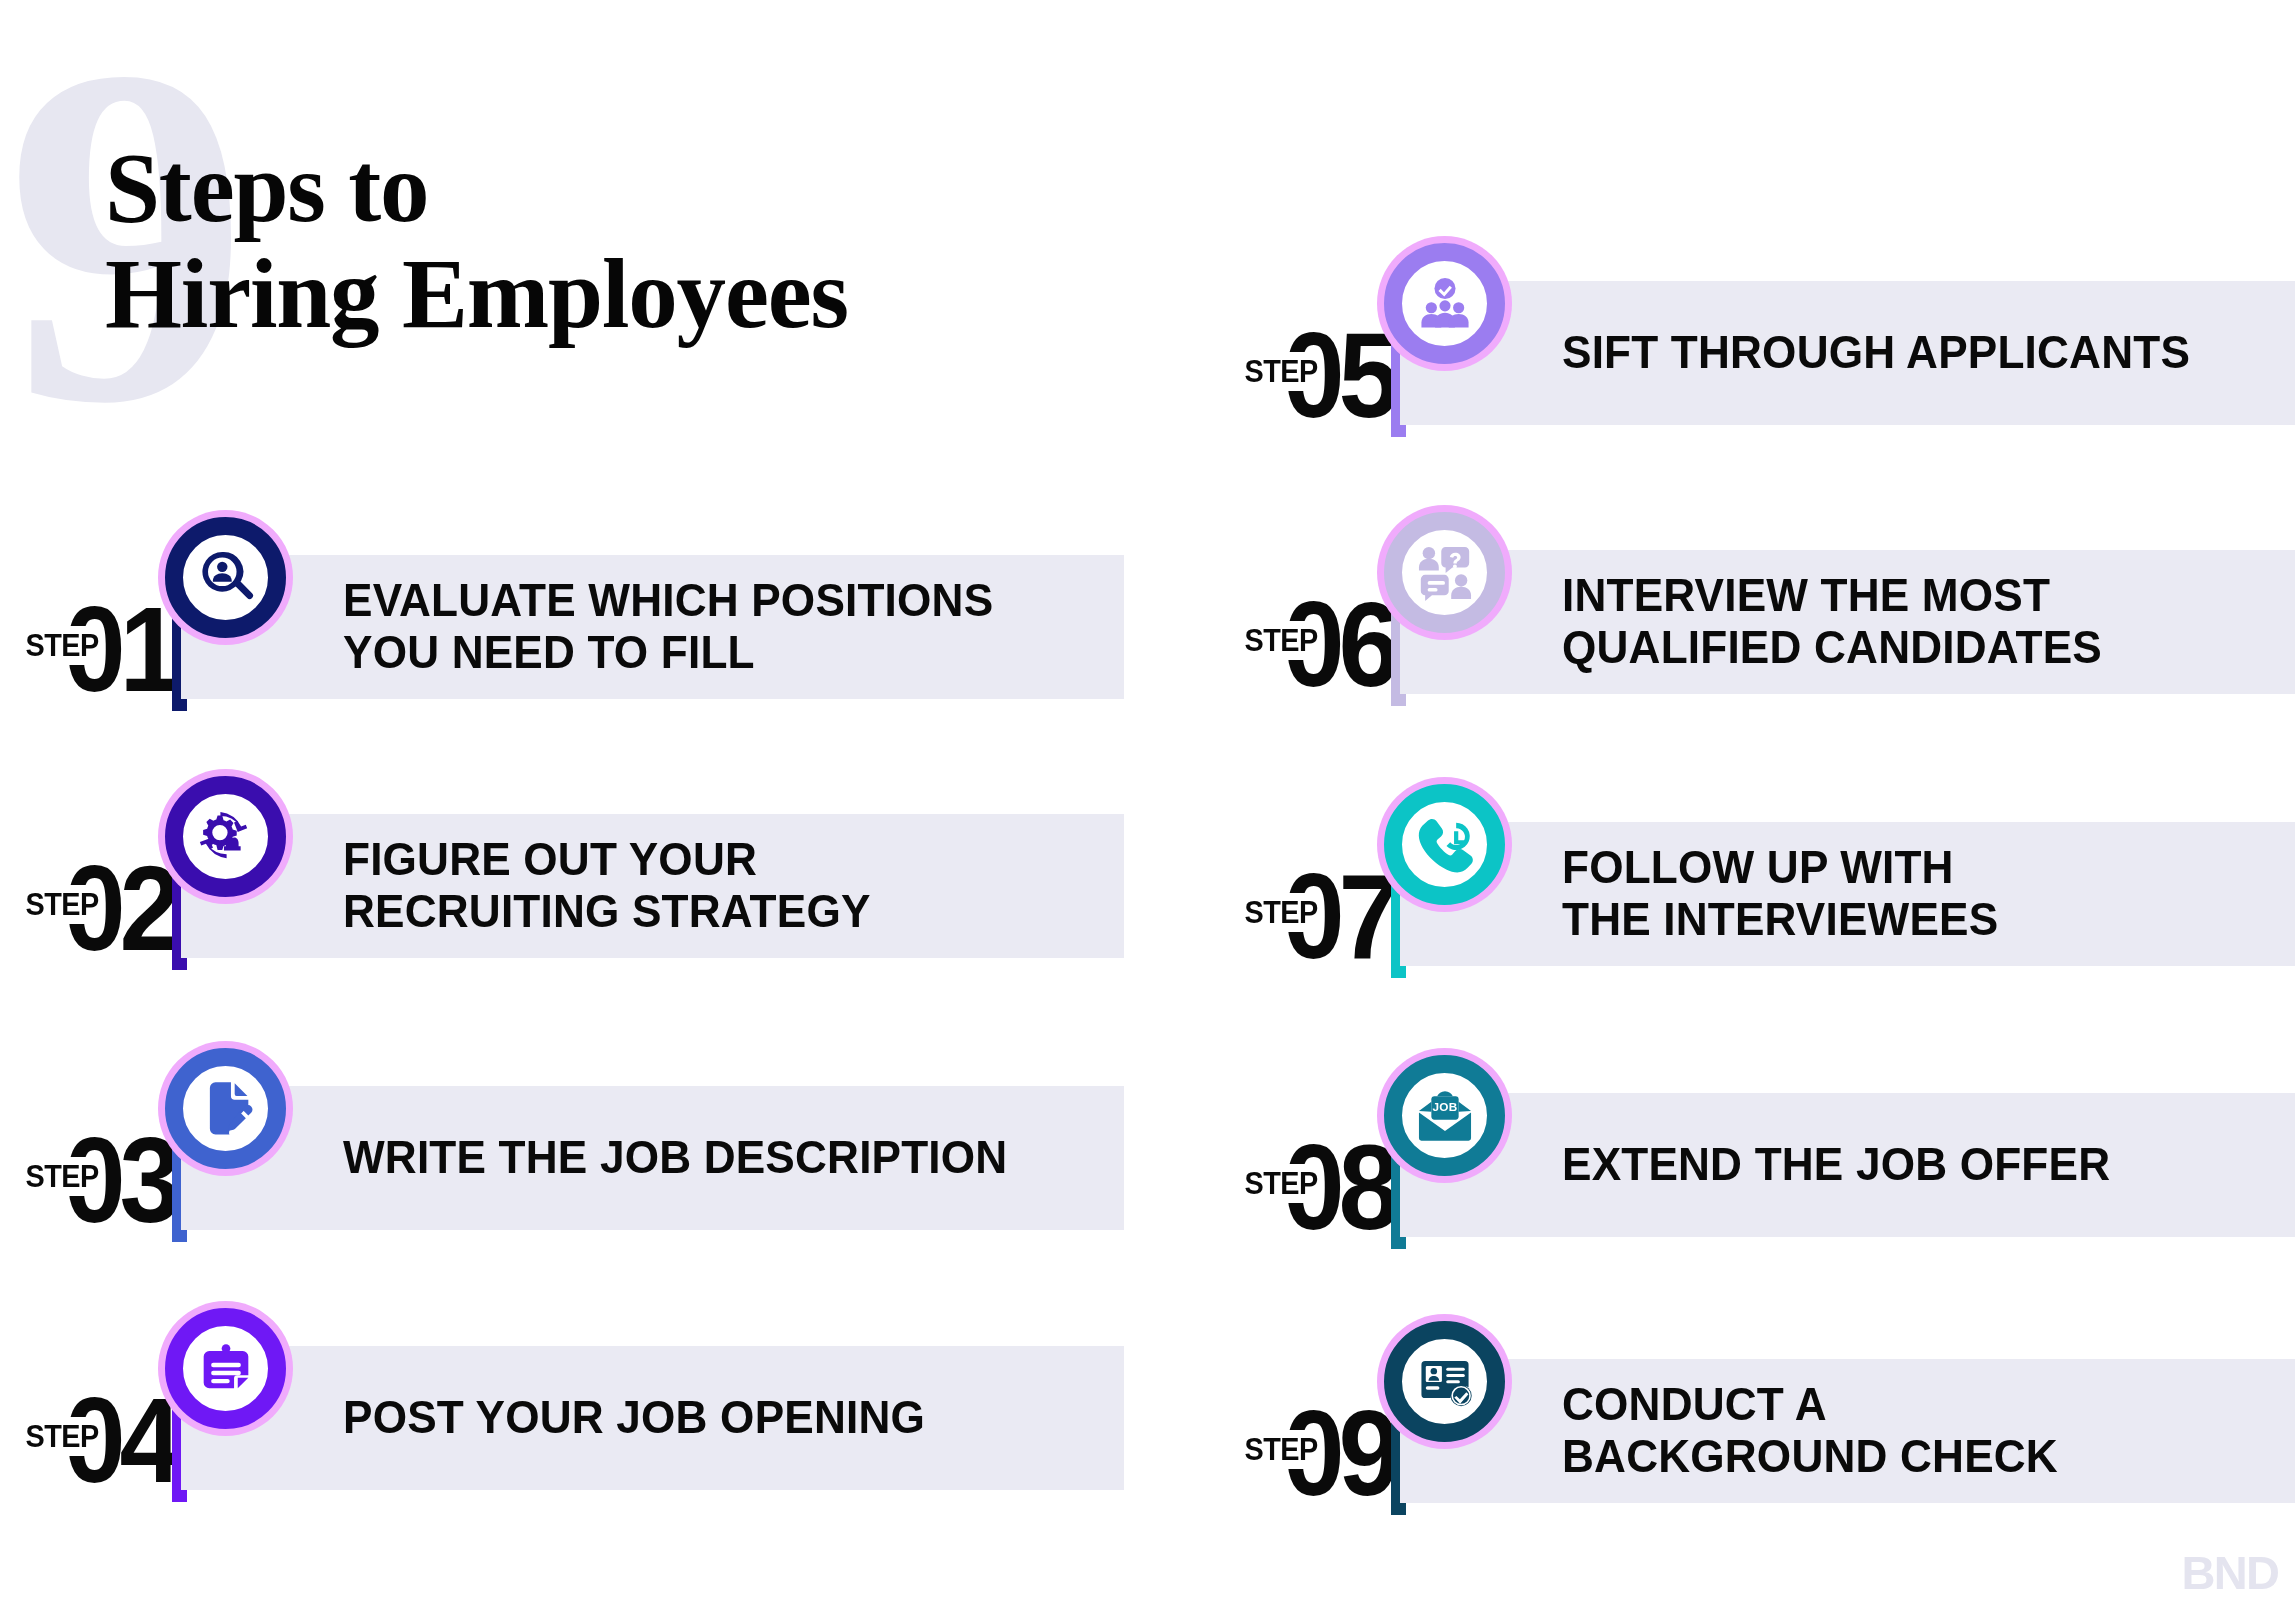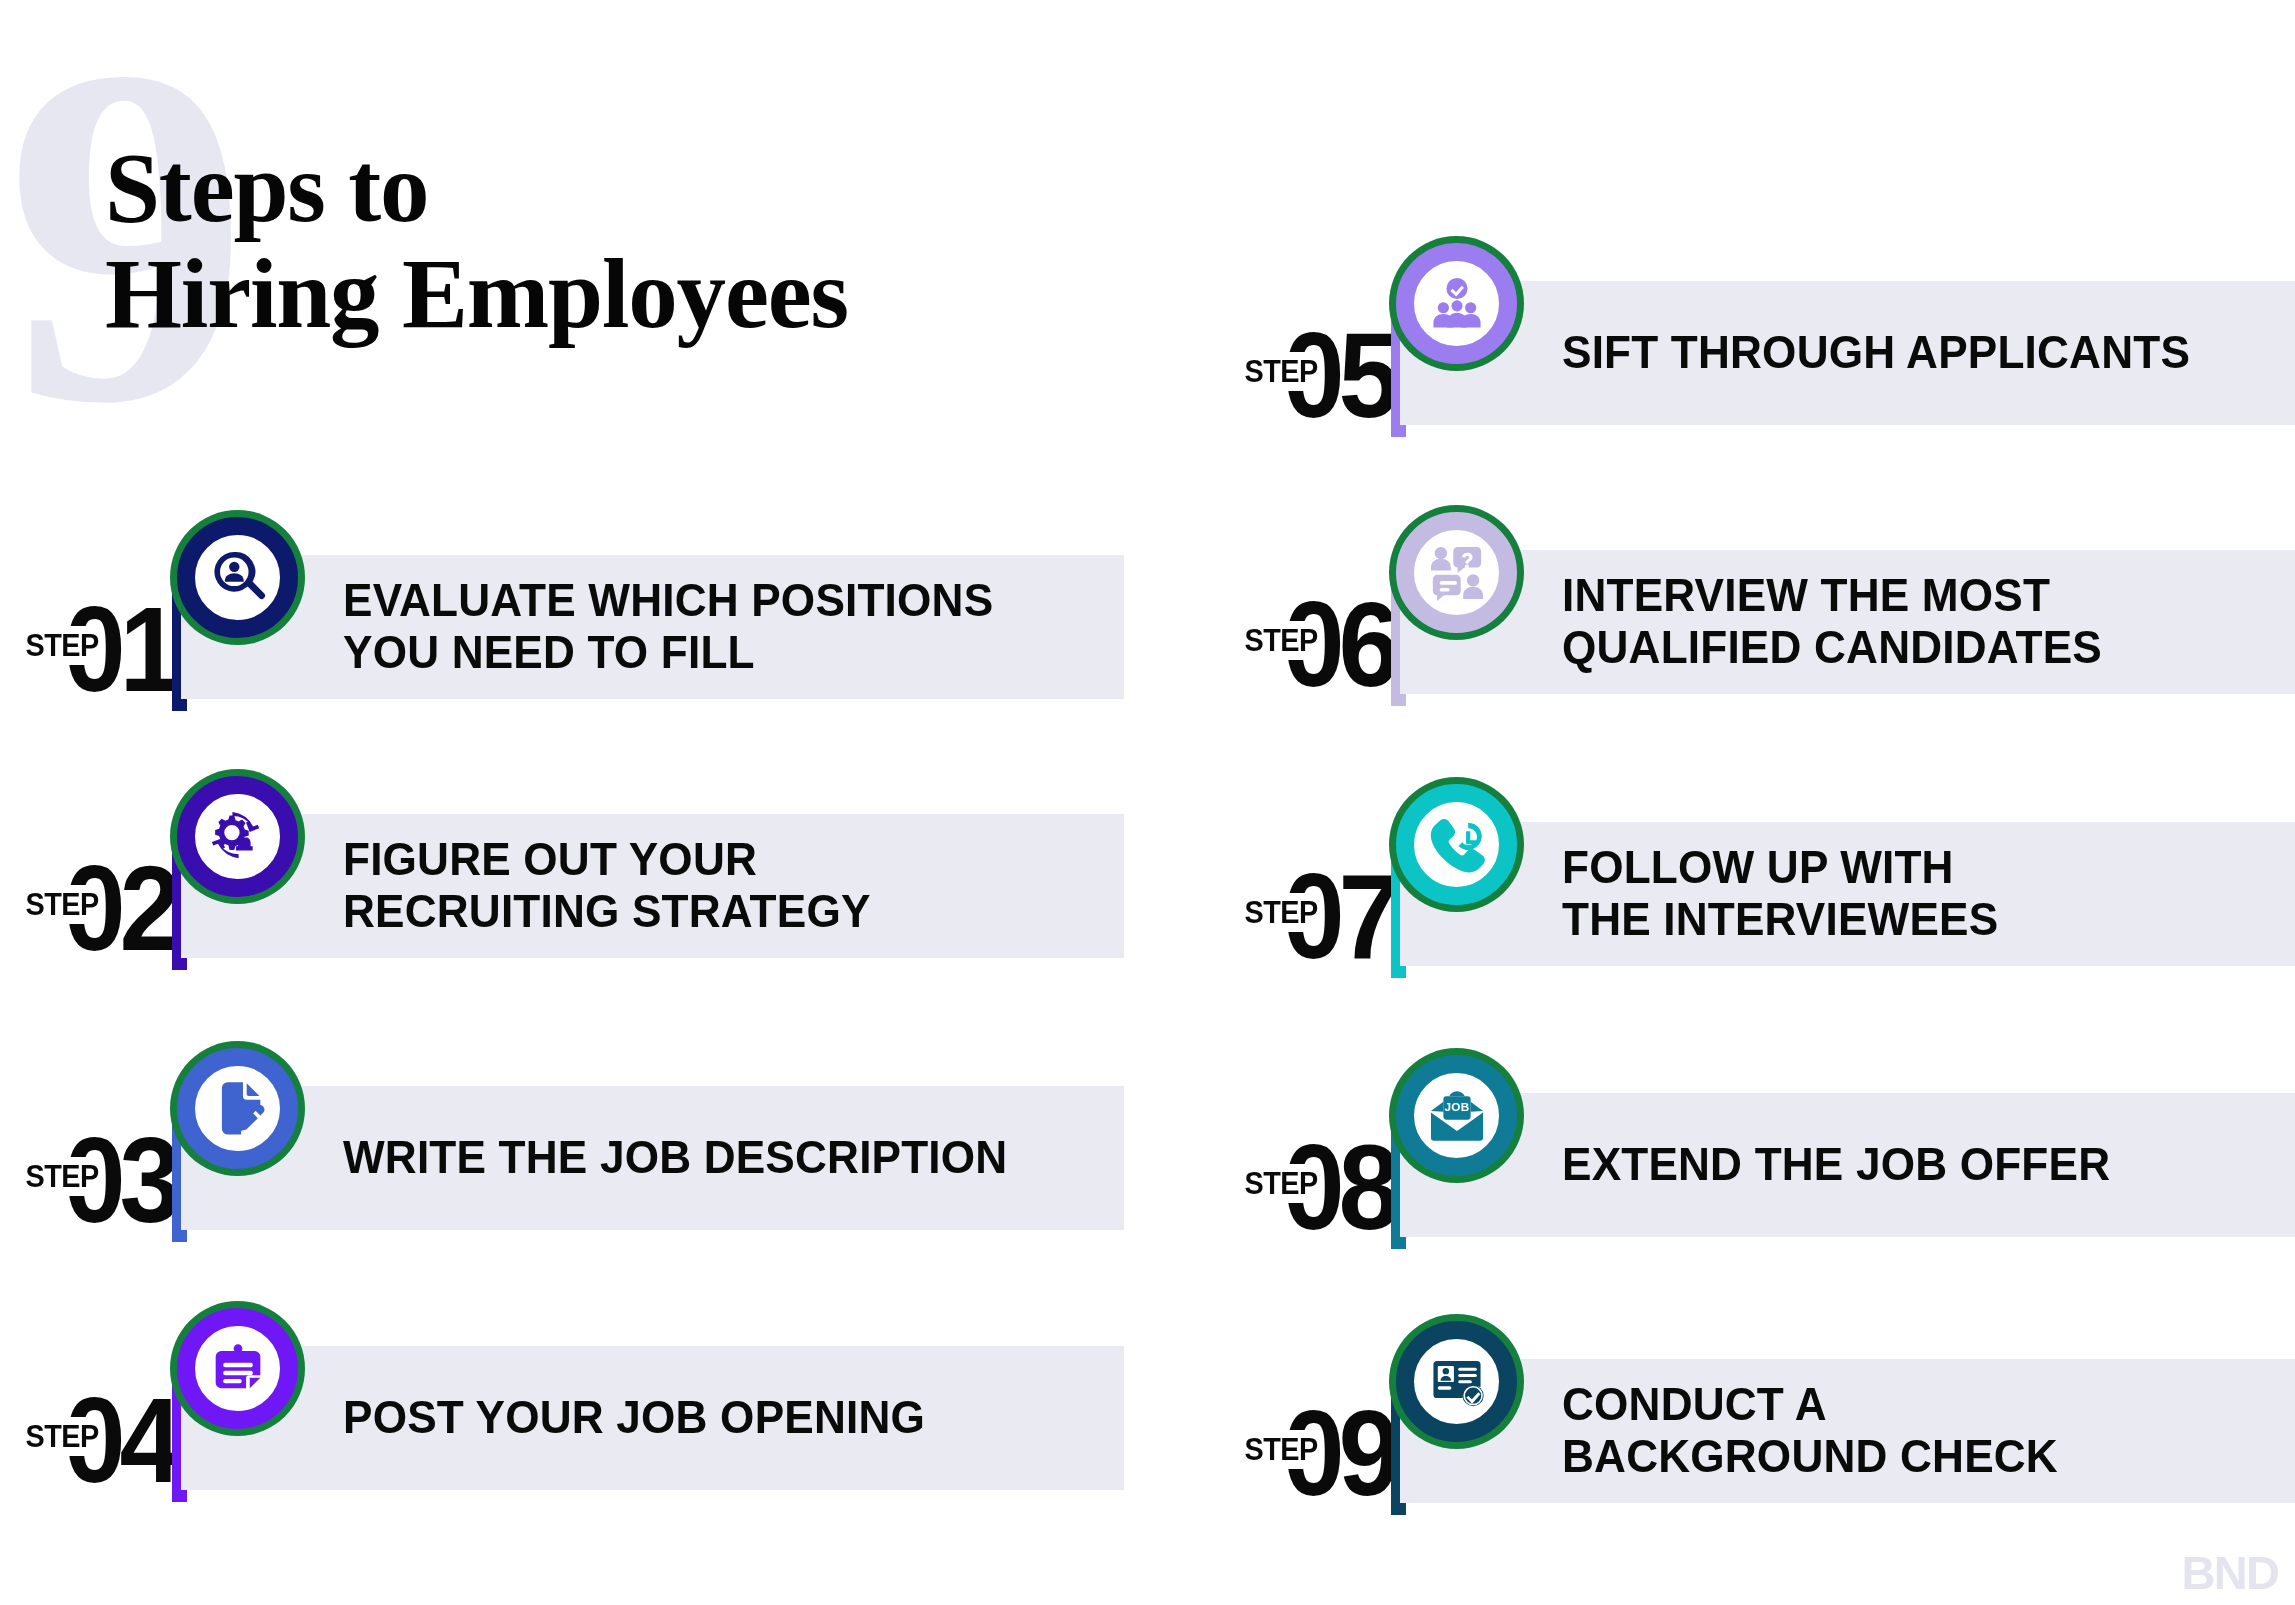--- a/index.html
+++ b/index.html
@@ -100,25 +100,25 @@
     right:0;
     height:144px;
     background:#eaeaf3;
     z-index:2;
   }
   .col-right .panel{ right:0; }
 
   
   .circle{
     position:absolute;
-    left:170px;
+    left:158px;
     top:-10.6px;
     width:135px;height:135px;
     border-radius:50%;
-    background:#15803d;
+    background:#f0abfc;
     z-index:3;
     display:flex;align-items:center;justify-content:center;
     box-sizing:border-box;
   }
   .circle .ring{
     width:121px;height:121px;border-radius:50%;
     box-sizing:border-box;
     border:18px solid currentColor;
     background:#ffffff;
     display:flex;align-items:center;justify-content:center;

